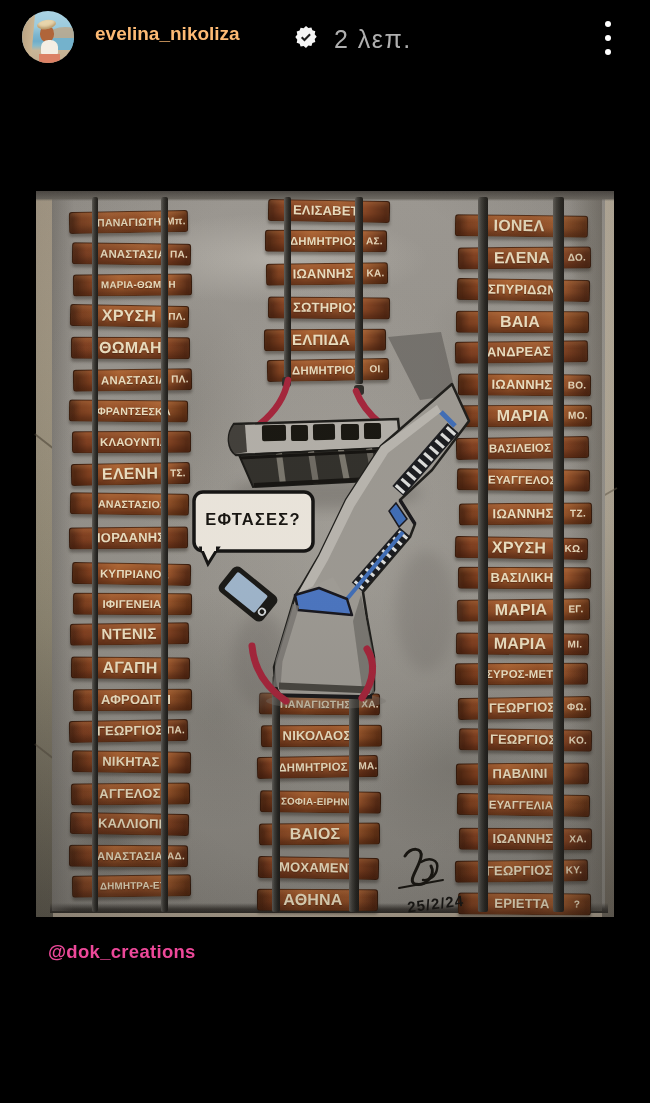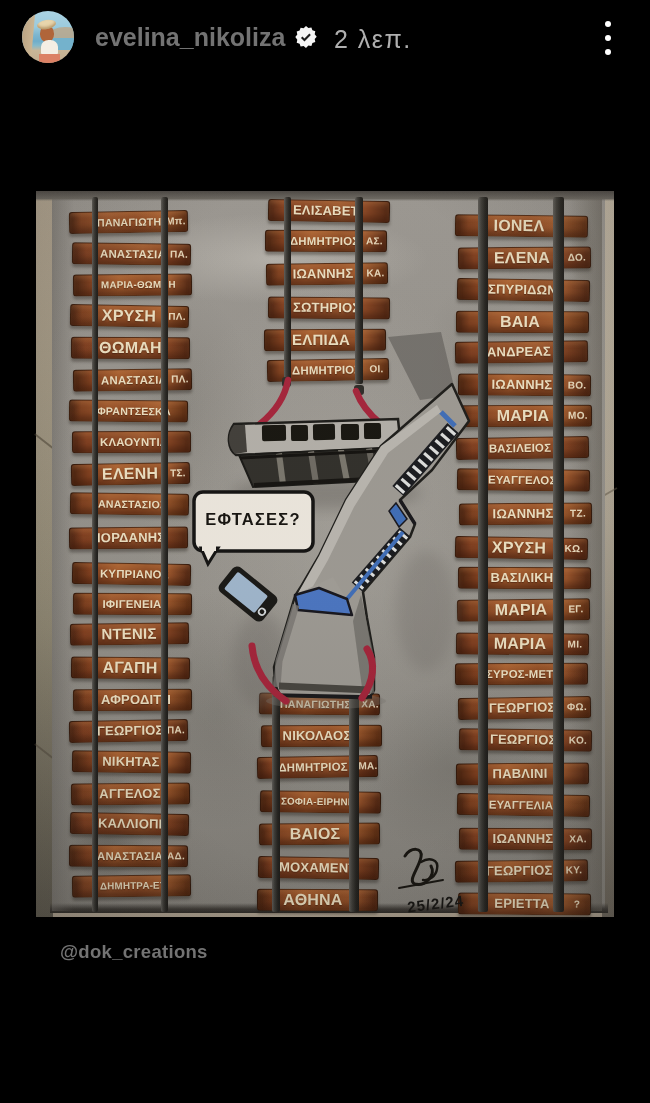--- a/index.html
+++ b/index.html
@@ -34,21 +34,21 @@
 
     <div style="position:absolute;left:18px;top:14px;width:14px;height:17px;border-radius:50% 50% 45% 45%;background:#b0653a;"></div>
 
     <div style="position:absolute;left:15px;top:9px;width:19px;height:9px;border-radius:50%;background:#e8d5ac;transform:rotate(-9deg);box-shadow:inset 0 -2px 3px rgba(150,110,60,.6);"></div>
 
     <div style="position:absolute;left:19px;top:29px;width:17px;height:15px;border-radius:45% 45% 15% 15%;background:#f4eee4;"></div>
 
     <div style="position:absolute;left:17px;top:43px;width:21px;height:9px;background:#dc8165;"></div>
   </div>
 
-  <div style="position:absolute;left:95px;top:23px;font-size:25px;font-weight:bold;color:#737373;letter-spacing:0px;">evelina_nikoliza</div>
+  <div style="position:absolute;left:95px;top:23px;font-size:19px;font-weight:bold;color:#fdba74;letter-spacing:0px;">evelina_nikoliza</div>
 
   <svg style="position:absolute;left:295px;top:26px" width="22" height="22" viewBox="0 0 22 22">
     <path d="M11 0l2.4 2 3-.6 1 2.9 2.9 1-.6 3 2 2.4-2 2.4.6 3-2.9 1-1 2.9-3-.6L11 22l-2.4-2-3 .6-1-2.9-2.9-1 .6-3L.3 11l2-2.4-.6-3 2.9-1 1-2.9 3 .6z" fill="#f5f5f5"></path>
     <path d="M6.7 11.2l2.8 2.8 5.6-5.8" fill="none" stroke="#1c1c1c" stroke-width="2.1"></path>
   </svg>
 
   <div style="position:absolute;left:334px;top:25px;font-size:25px;color:#b0b0b0;letter-spacing:1.5px;">2 λεπ.</div>
 
   <div style="position:absolute;left:605px;top:21px;width:6px;height:6px;border-radius:50%;background:#fff;"></div>
   <div style="position:absolute;left:605px;top:35px;width:6px;height:6px;border-radius:50%;background:#fff;"></div>
@@ -486,14 +486,14 @@
 <g stroke="#15130f" fill="none" stroke-linecap="round">
 <path d="M369,665 C375,656 387,656 385,666 C383,677 371,690 379,693 C389,696 400,684 395,675" stroke-width="3"></path>
 <path d="M385,671 C393,666 403,668 401,678 C400,685 393,690 387,689" stroke-width="2.4"></path>
 <path d="M363,697 L407,689" stroke-width="2"></path>
 </g>
 
 <text x="372" y="722" font-family="Liberation Sans, sans-serif" font-size="15" font-weight="bold" fill="#131210" transform="rotate(-7 368 722)" letter-spacing="1">25/2/24</text>
 </svg>
 </div>
 
-<div style="position:absolute;left:60px;top:941px;font-size:18.5px;font-weight:bold;color:#737373;letter-spacing:0.3px;z-index:20">@dok_creations</div>
+<div style="position:absolute;left:48px;top:941px;font-size:18.5px;font-weight:bold;color:#ec4899;letter-spacing:0.3px;z-index:20">@dok_creations</div>
 
 </div>
 </body></html>

